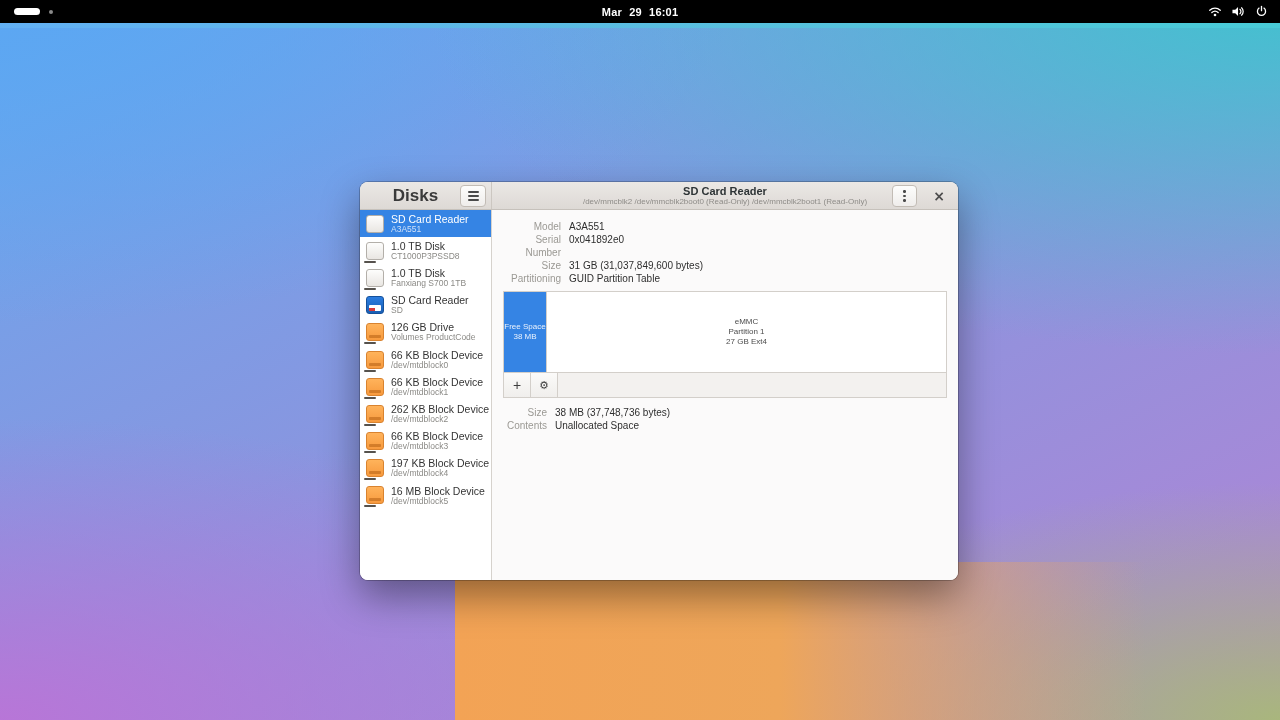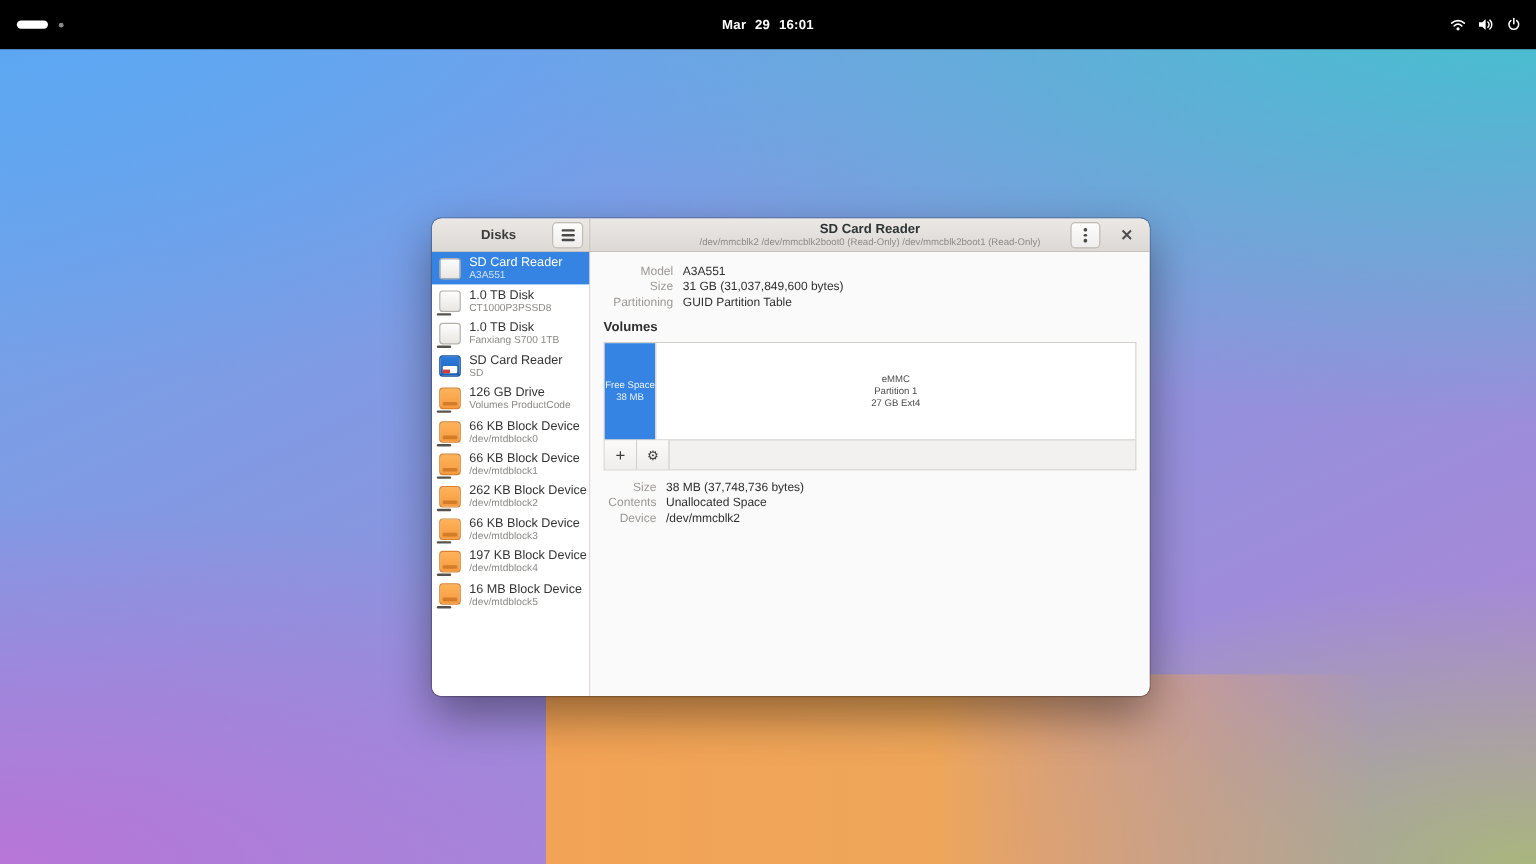--- a/index.html
+++ b/index.html
@@ -14,40 +14,40 @@
       radial-gradient(80% 60%  at 100% 100%, rgba(168,185,120,0.95) 0%, rgba(168,185,120,0) 55%),
       radial-gradient(95% 70%  at 0% 100%,  rgba(186,116,215,0.95) 0%, rgba(186,116,215,0) 60%),
       linear-gradient(155deg, #67a8ee 0%, #8a95df 48%, #b383d4 100%);
   }
   .wp-strip { position:absolute; top:23px; left:0; right:0; height:5px; z-index:1;
     background:linear-gradient(to right,#64b2f4 0%, #55c4dd 60%, #49cdd8 100%); opacity:.85; }
   .wp-orange { position:absolute; left:455px; top:562px; width:720px; bottom:0; z-index:1;
     background:linear-gradient(to right, #f3a355 0%, #eea65a 45%, rgba(234,170,95,0) 96%); }
 
   
-  .topbar { position:absolute; top:0; left:0; right:0; height:41px; background:#000;
+  .topbar { position:absolute; top:0; left:0; right:0; height:23px; background:#000;
     z-index:20; display:flex; align-items:center; color:#fff; }
   .tb-left { display:flex; align-items:center; gap:9px; padding-left:14px; }
   .pill { width:26px; height:7px; border-radius:4px; background:#fff; }
   .ws-dot { width:4px; height:4px; border-radius:50%; background:#8a8a8a; }
   .tb-clock { position:absolute; left:0; right:0; text-align:center; font-size:11px;
     font-weight:bold; word-spacing:4px; letter-spacing:.2px; }
   .tb-right { margin-left:auto; display:flex; align-items:center; gap:9px; padding-right:12px; z-index:1; }
   .tb-right svg { display:block; }
 
   
   .window { position:absolute; left:360px; top:182px; width:598px; height:398px; z-index:10;
     border-radius:8px; background:#fbfafa; overflow:hidden;
     box-shadow:0 0 0 1px rgba(0,0,0,0.22), 0 16px 38px rgba(0,0,0,0.40); }
 
   .titlebar { position:absolute; top:0; left:0; right:0; height:28px; display:flex;
     background:linear-gradient(#ebe8e5,#ddd9d5); border-bottom:1px solid #c6c1bb; }
   .tb-sidebar { width:132px; flex:none; display:flex; align-items:center; justify-content:center;
     position:relative; border-right:1px solid #ccc7c1; }
-  .tb-sidebar-title { font-size:11px; font-weight:bold; color:#3a3a3a; margin-right:20px;text-align:center; }
+  .tb-sidebar-title { font-size:17px; font-weight:bold; color:#3a3a3a; margin-right:20px;text-align:center; }
   .hamburger-btn { position:absolute; right:5px; top:3px; width:26px; height:22px;
     border:1px solid #c2bcb5; border-radius:4px; background:linear-gradient(#fdfdfc,#efedeb);
     display:flex; align-items:center; justify-content:center; cursor:pointer; }
   .hamburger-glyph { width:11px; height:2px; background:#4a4a4a; border-radius:1px;
     box-shadow:0 -4px 0 #4a4a4a, 0 4px 0 #4a4a4a; }
   .tb-main { flex:1; position:relative; display:flex; align-items:center; justify-content:center; }
   .tb-titles { text-align:center; line-height:1.1; }
   .win-title { font-size:11px; font-weight:bold; color:#2e3436; }
   .win-subtitle { font-size:8px; color:#8e8c88; margin-top:1px; }
   .menu-btn { position:absolute; right:41px; top:3px; width:25px; height:22px;
@@ -254,30 +254,33 @@
       </div>
     </aside>
 
     <main class="main">
       <div class="details-top">
         <div class="drow">
             <span class="dl">Model</span>
             <span class="dv">A3A551</span>
           </div>
         <div class="drow">
+            <span class="dl">Serial Number</span>
+            <span class="dv">0x041892e0</span>
+          </div>
+        <div class="drow">
             <span class="dl">Size</span>
             <span class="dv">31 GB (31,037,849,600 bytes)</span>
           </div>
         <div class="drow">
             <span class="dl">Partitioning</span>
             <span class="dv">GUID Partition Table</span>
           </div>
       </div>
 
-      <div class="vol-heading">Volumes</div>
 
       <div class="volbox">
         <div class="volbar">
           <div class="seg seg-free">
             <span>Free Space</span>
             <span>38 MB</span>
           </div>
           <div class="seg seg-part">
             <span>eMMC</span>
             <span>Partition 1</span>
@@ -292,20 +295,16 @@
 
       <div class="details-bottom">
         <div class="drow">
             <span class="dl">Size</span>
             <span class="dv">38 MB (37,748,736 bytes)</span>
           </div>
         <div class="drow">
             <span class="dl">Contents</span>
             <span class="dv">Unallocated Space</span>
           </div>
-        <div class="drow">
-            <span class="dl">Device</span>
-            <span class="dv">/dev/mmcblk2</span>
-          </div>
       </div>
     </main>
   </div>
 </div>
 
 </body></html>

